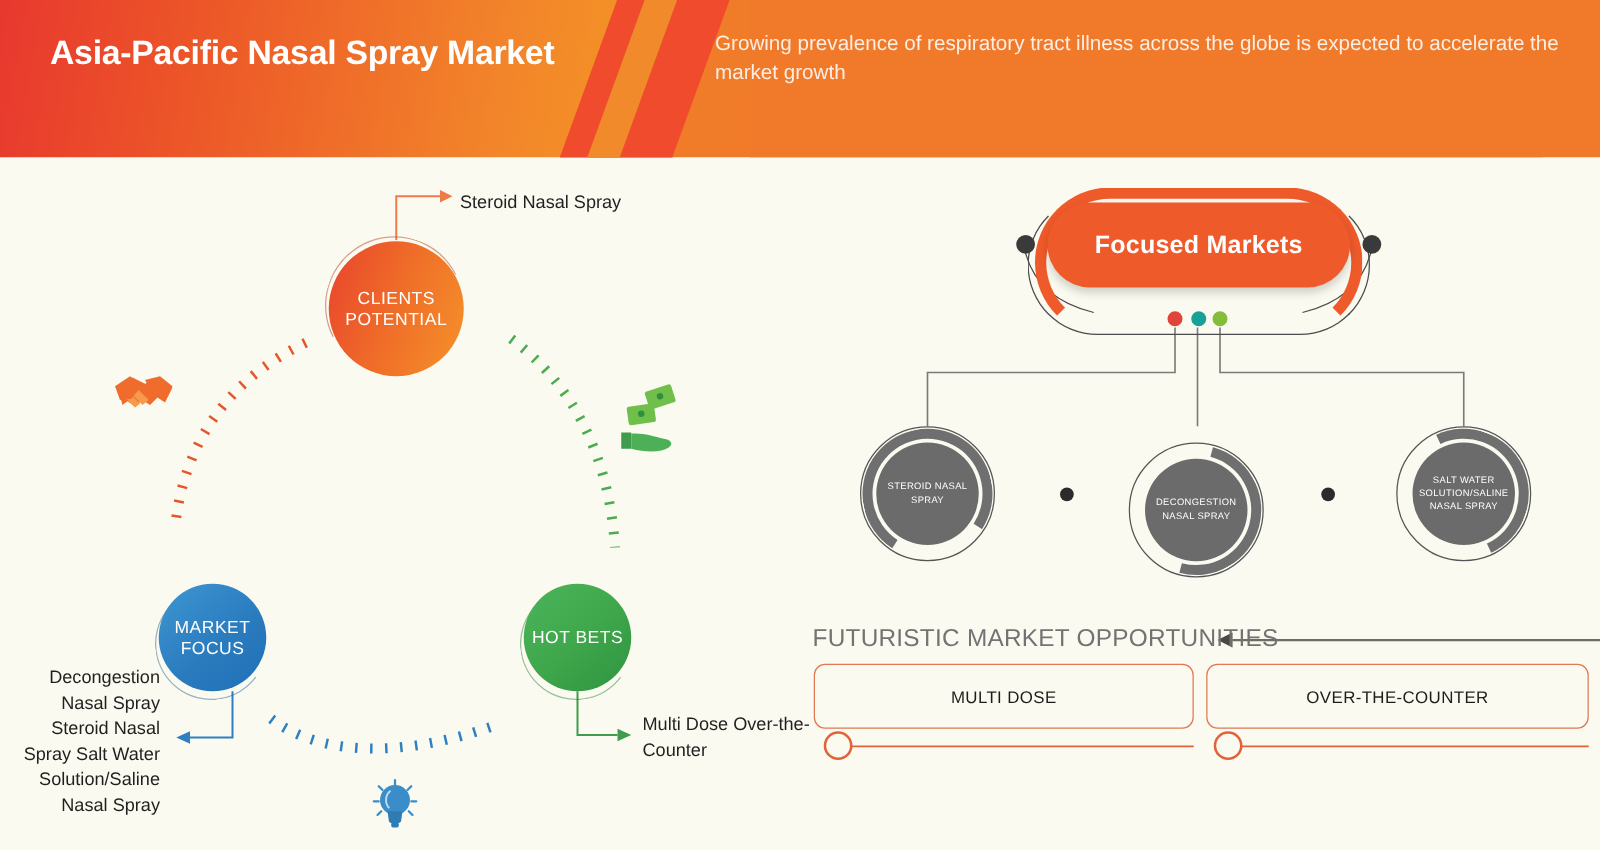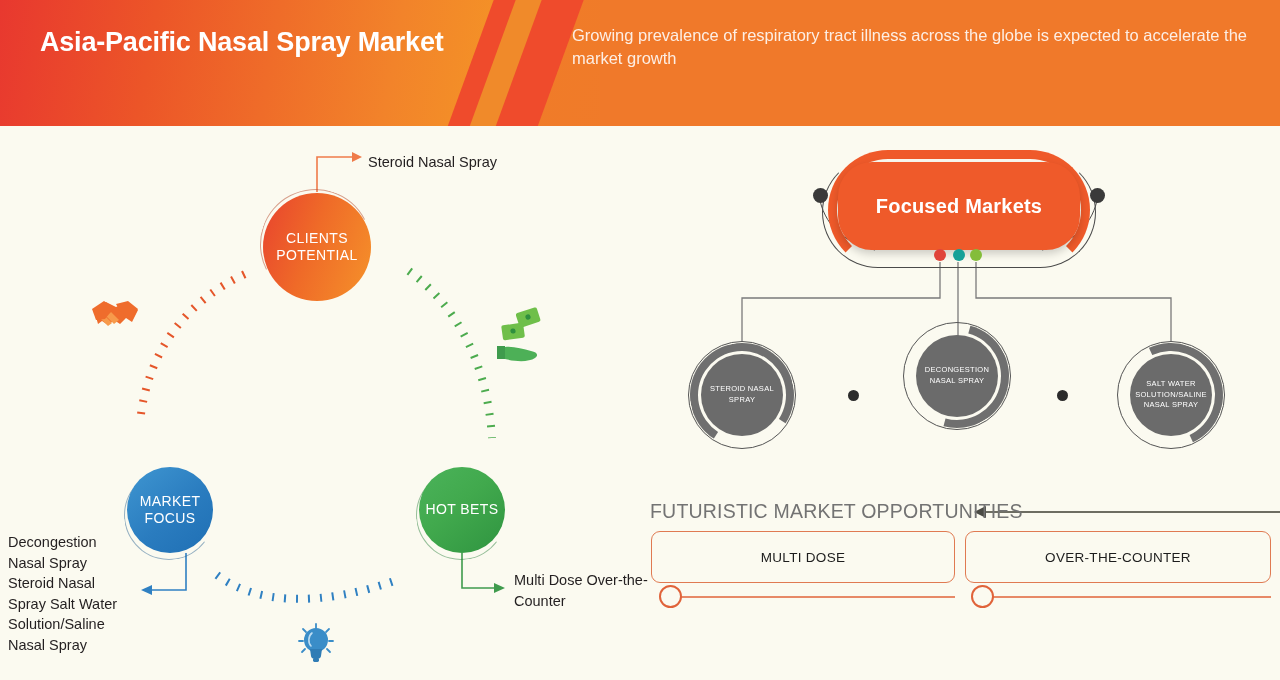--- a/index.html
+++ b/index.html
@@ -76,35 +76,35 @@
     background: linear-gradient(140deg, #4bb35a 0%, #41a94d 45%, #2f9440 100%); align-items: center; }
   #hot-bets-ring { left: 416px; top: 470px; width: 90px; height: 90px;
     border-color: rgba(30,120,50,0.45); border-top-color: transparent; border-right-color: transparent; transform: rotate(-8deg); }
 
   .lbl {
     position: absolute; color: #231f20; font-size: 14.5px; line-height: 1.42;
     font-family: "Liberation Sans", sans-serif;
   }
   #lbl-steroid { left: 368px; top: 152px; }
   #lbl-hotbets { left: 514px; top: 570px; width: 160px; }
-  #lbl-clientfocus { left: 8px; top: 532px; width: 120px; }
+  #lbl-clientfocus { left: 8px; top: 532px; width: 120px; text-align: right; }
 
   
   .fm-wrap { position: absolute; left: 806px; top: 150px; width: 306px; height: 95px; }
   .fm-arc {
     position: absolute; left: 22px; top: 0px; width: 262px; height: 120px;
     border: 9px solid #ef5a2a; border-radius: 62px;
     border-bottom-color: transparent;
   }
   .fm-arc-thin {
     position: absolute; left: 16px; top: 6px; width: 274px; height: 112px;
     border: 1px solid #4a4a4a; border-radius: 58px; border-top-color: transparent;
   }
   .fm-pill {
-    position: absolute; left: 32px; top: 12px; width: 242px; height: 88px;
+    position: absolute; left: 32px; top: 12px; width: 242px; height: 68px;
     background: #ef5a2a; border-radius: 34px;
     box-shadow: 0 4px 8px rgba(0,0,0,0.18);
     display: flex; align-items: center; justify-content: center;
     color: #fff; font-size: 20px; font-weight: bold; letter-spacing: 0.2px;
   }
   .fm-dot-l, .fm-dot-r {
     position: absolute; top: 38px; width: 15px; height: 15px;
     background: #3a3a3a; border-radius: 50%;
   }
   .fm-dot-l { left: 7px; }
@@ -126,21 +126,21 @@
   }
   .gcirc-inner {
     position: absolute; left: 13px; top: 13px; width: 82px; height: 82px;
     border-radius: 50%; background: #6b6b6b;
     display: flex; align-items: center; justify-content: center;
     color: #fff; font-size: 7.5px; text-align: center; line-height: 1.45;
     letter-spacing: 0.3px; padding: 4px;
   }
   #gcirc-1 { left: 688px; top: 341px; }
   #gcirc-1 .gcirc-arc { border-bottom-color: transparent; transform: rotate(-12deg); }
-  #gcirc-2 { left: 903px; top: 322px; }
+  #gcirc-2 { left: 903px; top: 354px; }
   #gcirc-2 .gcirc-arc { border-top-color: transparent; border-left-color: transparent; transform: rotate(-30deg); }
   #gcirc-3 { left: 1117px; top: 341px; }
   #gcirc-3 .gcirc-arc { border-bottom-color: transparent; border-left-color: transparent; transform: rotate(20deg); }
 
   .sep-dot { position: absolute; width: 11px; height: 11px; border-radius: 50%; background: #2b2b2b; top: 390px; }
   #sep-dot-1 { left: 848px; }
   #sep-dot-2 { left: 1057px; }
 
   .fmo-title {
     position: absolute; left: 650px; top: 500px;

